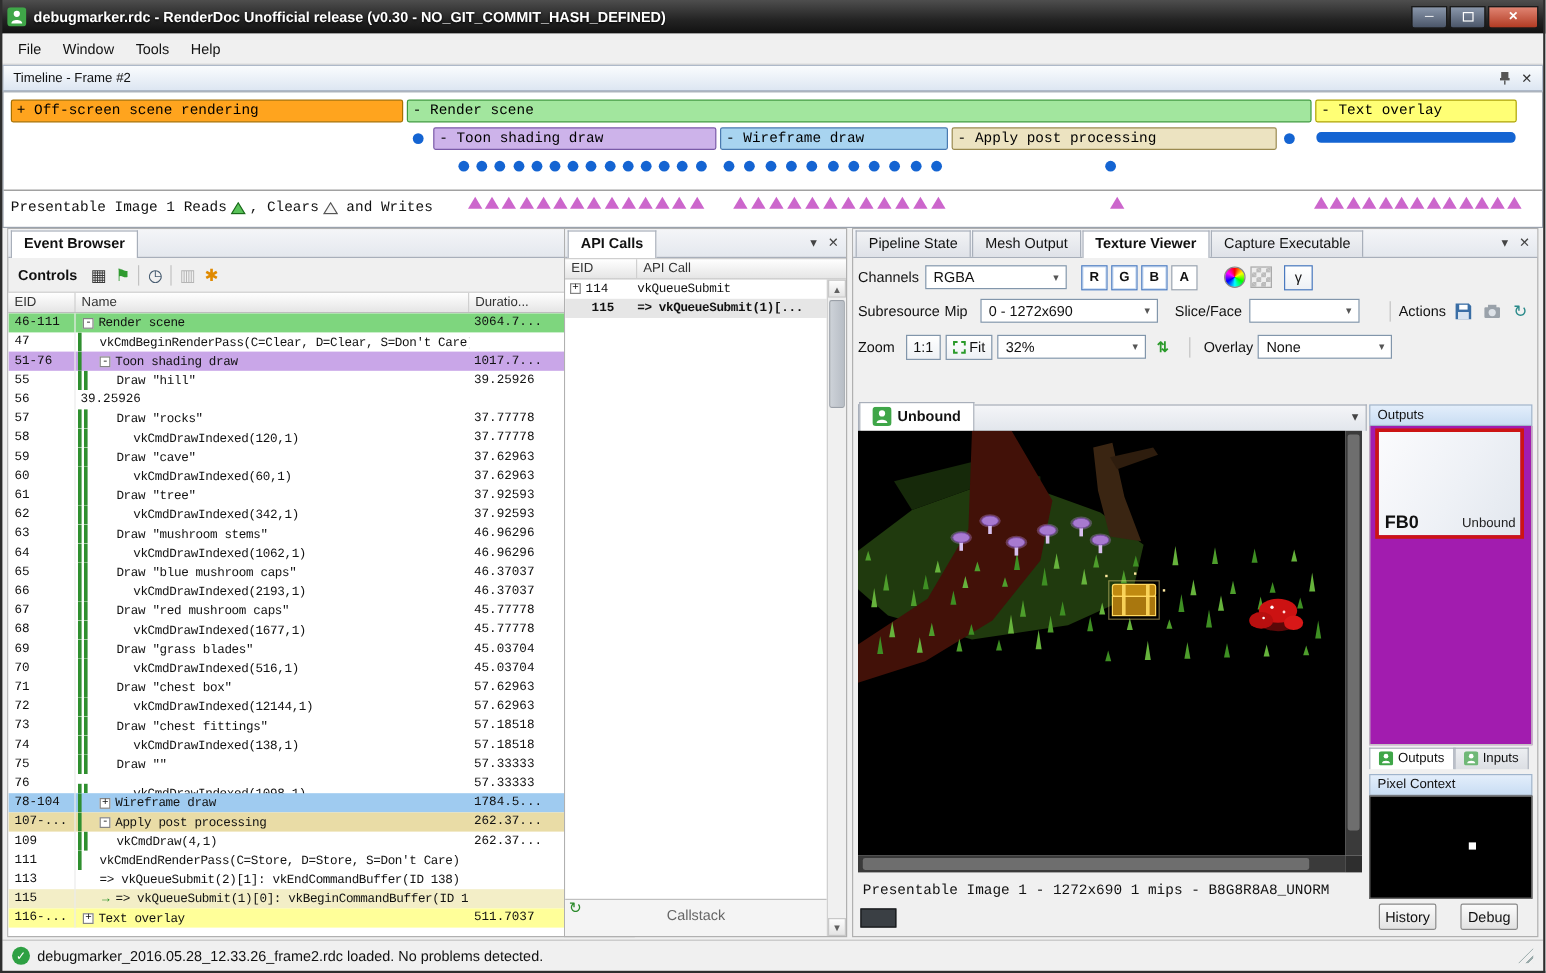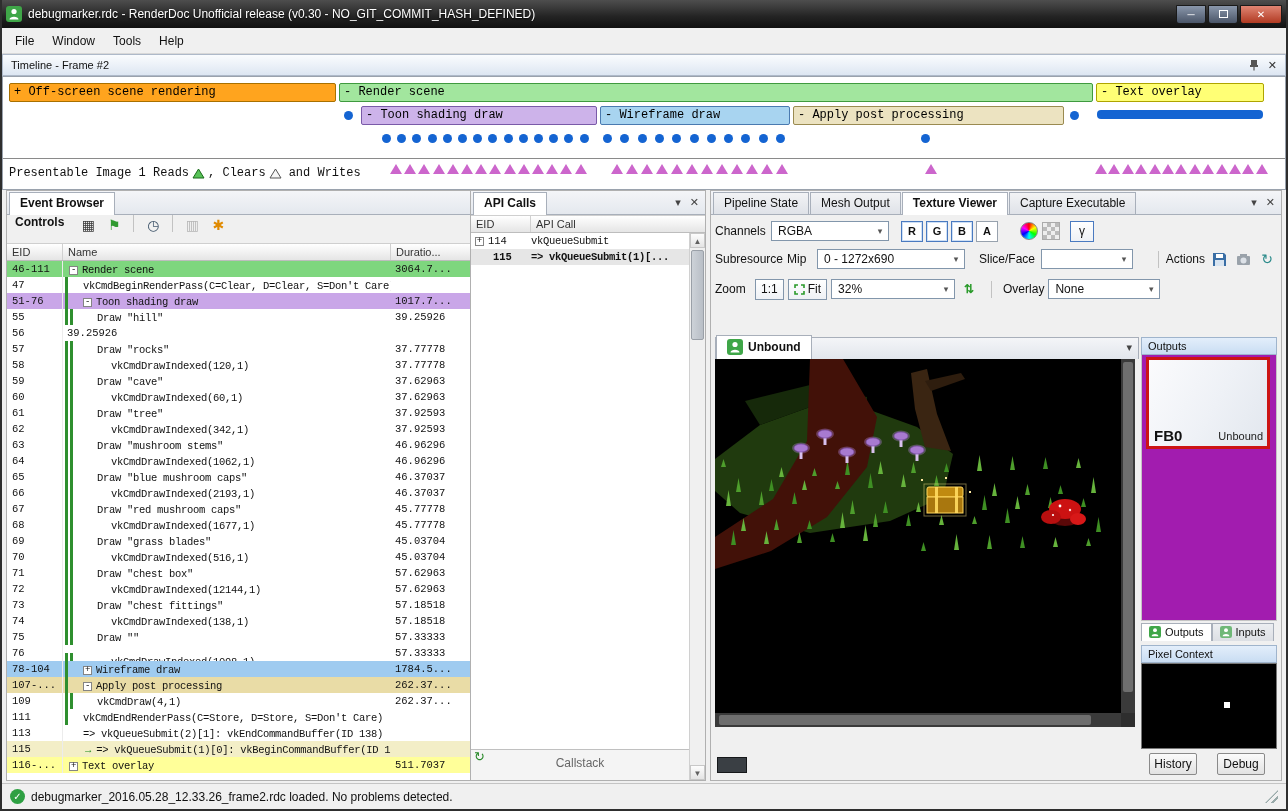--- a/index.html
+++ b/index.html
@@ -3,21 +3,21 @@
 <meta charset="utf-8">
 <style>
   * { margin:0; padding:0; box-sizing:border-box; }
   html,body { width:1288px; height:811px; }
   body { font-family:"Liberation Sans",sans-serif; font-size:12px; background:#f0f0f0; position:relative; overflow:hidden; color:#111; }
   .mono { font-family:"Liberation Mono","DejaVu Sans Mono",monospace; }
 
   #frame { position:absolute; inset:0; border-left:2px solid #2e2e2e; border-right:2px solid #2e2e2e; border-bottom:2px solid #2e2e2e; pointer-events:none; z-index:99; }
 
   
-  #titlebar { position:absolute; top:0; left:0; right:0; height:28px; background:linear-gradient(#4e4e4e,#232323 60%,#111); color:#fff; display:flex; align-items:center; padding:0 6px; }
+  #titlebar { position:absolute; top:0; left:0; right:0; height:28px; background:linear-gradient(#4e4e4e,#232323 60%,#111); color:#fff; display:flex; align-items:center; padding:0 6px;font-weight:bold; }
   #title-text { margin-left:6px; font-size:12px; text-shadow:0 1px 2px #000; white-space:nowrap; overflow:hidden; }
   #win-btns { margin-left:auto; display:flex; gap:2px; }
   .win-btn { width:30px; height:19px; border:1px solid #1a1a1a; border-radius:0 0 3px 3px; display:flex; align-items:center; justify-content:center; color:#fff; font-size:10px; background:linear-gradient(#8a97ab,#4a5568); }
   .win-btn.close { background:linear-gradient(#e08573,#b13a22); width:42px; }
   .max-glyph { width:9px; height:8px; border:1px solid #fff; display:inline-block; }
 
   
   #menubar { position:absolute; top:28px; left:2px; right:2px; height:26px; background:#f0f0f0; border-bottom:1px solid #d8d8d8; display:flex; align-items:center; padding-left:4px; }
   .menu-item { padding:4px 9px; }
 
@@ -36,21 +36,21 @@
 
   
   .panel { position:absolute; top:190px; height:591px; background:#f0f0f0; }
   .tabstrip { height:24px; display:flex; align-items:flex-end; border-bottom:1px solid #a8afba; background:linear-gradient(#f4f5f8,#e4e8ee); padding-left:2px; }
   .tab { border:1px solid #a8afba; border-bottom:none; background:linear-gradient(#f2f3f5,#dfe2e8); padding:3px 10px 4px; font-size:12px; margin-right:1px; white-space:nowrap; }
   .tab.active { background:#fff; font-weight:bold; position:relative; top:1px; padding-bottom:5px; }
   .dock-icons { margin-left:auto; display:flex; gap:9px; align-items:center; padding:0 6px 5px 0; color:#444; font-size:11px; }
 
   
   #event-browser { left:6px; width:523px; border:1px solid #b0b0b0; }
-  #eb-toolbar { height:28px; display:flex; align-items:flex-start; padding:0 8px; gap:6px; }
+  #eb-toolbar { height:28px; display:flex; align-items:center; padding:0 8px; }
   #eb-controls-label { font-weight:bold; margin-right:8px; }
   .tb-icon { width:20px; height:20px; display:flex; align-items:center; justify-content:center; font-size:14px; }
   .sep { width:1px; height:17px; background:#c2c2c2; margin:0 3px; }
   #eb-colhdr, .colhdr { height:18px; display:flex; background:linear-gradient(#ffffff,#e5e5e5); border-top:1px solid #cfcfcf; border-bottom:1px solid #bdbdbd; font-size:11px; color:#333; }
   .colcell { padding:2px 0 0 5px; border-right:1px solid #d0d0d0; overflow:hidden; white-space:nowrap; }
   #eb-rows { position:absolute; top:70px; left:0; right:16px; bottom:0; background:#fff; overflow:hidden; }
   .eb-row { display:flex; height:16px; line-height:16px; font-size:10.5px; white-space:nowrap; }
   .eb-eid { width:56px; padding-left:5px; border-right:1px solid #ececec; flex:none; overflow:hidden; }
   .eb-name { width:328px; flex:none; position:relative; overflow:hidden; }
   .eb-name span { letter-spacing:-0.3px; }
@@ -688,20 +688,21 @@
     </svg>
   </div>
   <div id="viewer-vscroll">
       <div class="dthumb"></div>
     </div>
   <div id="viewer-hscroll">
       <div class="dthumb"></div>
     </div>
   <div id="viewer-corner"></div>
 
+  <div id="tex-status" class="mono">Presentable Image 1 - 1272x690 1 mips - B8G8R8A8_UNORM</div>
   <div id="tex-swatch"></div>
 
   <div class="side-hdr" style="top:146px">Outputs</div>
   <div id="outputs-box">
     <div id="fb0-thumb">
       <span id="fb0-label">FB0</span>
       <span id="fb0-status">Unbound</span>
     </div>
   </div>
   <div id="io-tabs">

